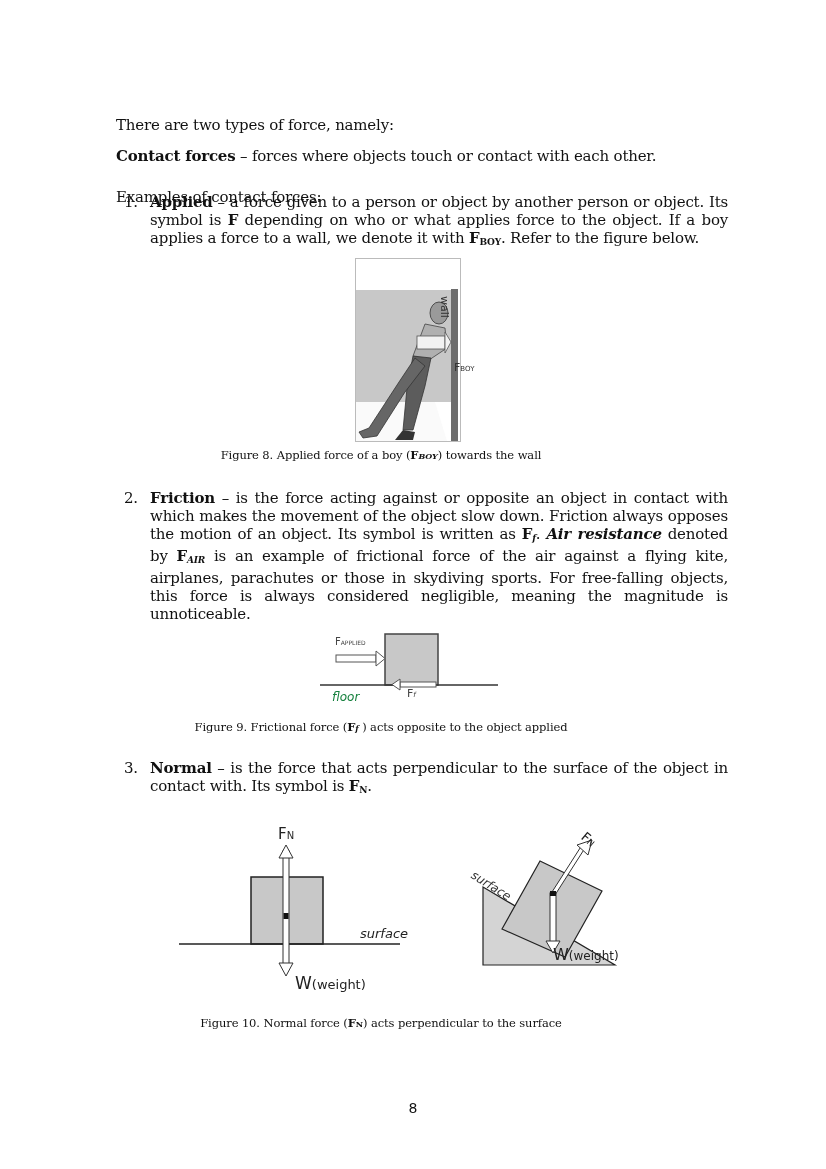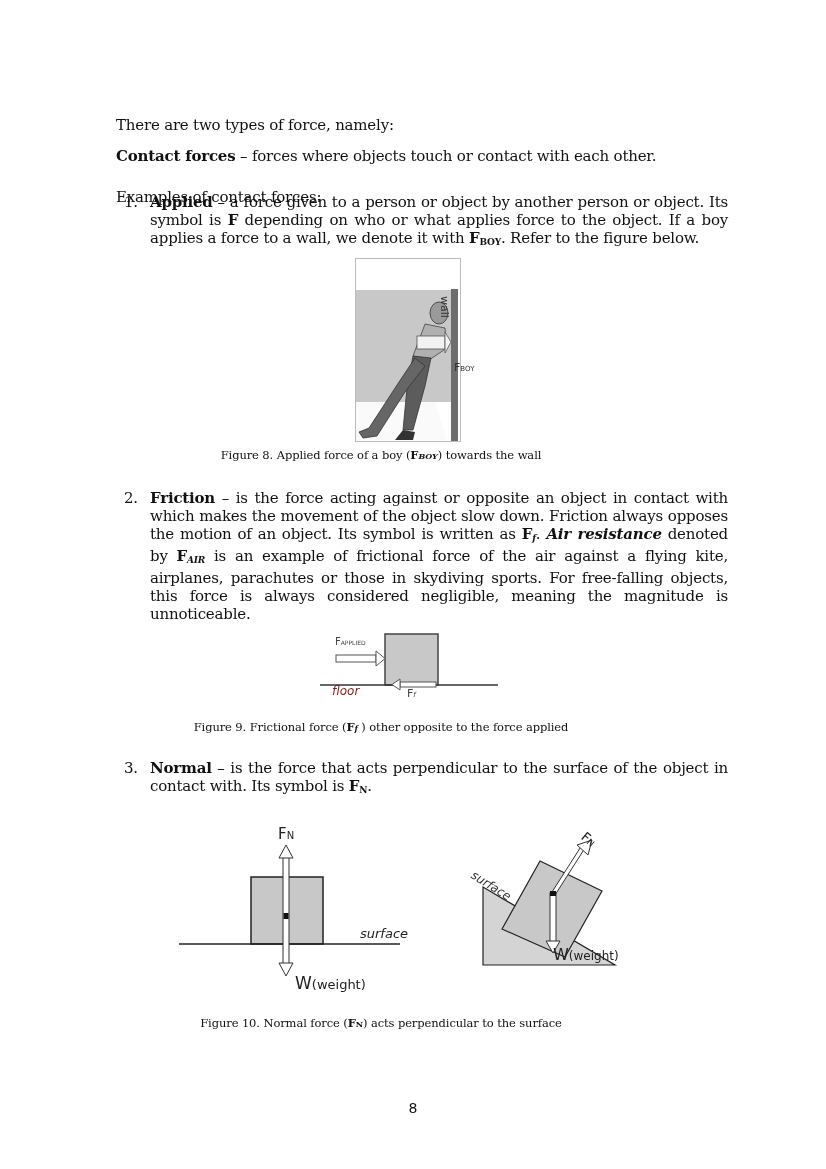--- a/index.html
+++ b/index.html
@@ -58,24 +58,24 @@
 <div class="fig" style="left:318px; top:628px; width:182px; height:76px;">
   <svg width="182" height="76" viewBox="0 0 182 76">
     <rect x="67" y="6" width="53" height="51" fill="#c8c8c8" stroke="#444" stroke-width="1.5"></rect>
     <line x1="2" y1="57" x2="180" y2="57" stroke="#333" stroke-width="1.5"></line>
     <rect x="18" y="27" width="40" height="7" fill="#fff" stroke="#555" stroke-width="1"></rect>
     <polygon points="58,23 67,30.5 58,38" fill="#fff" stroke="#555" stroke-width="1"></polygon>
     <rect x="82" y="54" width="36" height="5" fill="#fff" stroke="#555" stroke-width="1"></rect>
     <polygon points="82,51 74,56.5 82,62" fill="#fff" stroke="#555" stroke-width="1"></polygon>
   </svg>
   <div class="sans" style="position:absolute; left:17px; top:8px; font-size:10px; color:#444;"><span>F</span><span style="font-size:6px">APPLIED</span></div>
-  <div class="sans" style="position:absolute; left:14px; top:56px; font-size:12px; font-style:italic; color:#7f1d1d;">floor</div>
+  <div class="sans" style="position:absolute; left:14px; top:62px; font-size:12px; font-style:italic; color:#15803d;">floor</div>
   <div class="sans" style="position:absolute; left:89px; top:59px; font-size:11px; color:#444;"><span>F</span><i style="font-size:7px">f</i></div>
 </div>
-<div class="cap" style="top:720px"><span>Figure 9. Frictional force (</span><b><span>F</span><i style="font-size:8px">f</i></b><span> ) other opposite to the force applied</span></div>
+<div class="cap" style="top:720px"><span>Figure 9. Frictional force (</span><b><span>F</span><i style="font-size:8px">f</i></b><span> ) acts opposite to the object applied</span></div>
 
 <div class="li" style="top:759px">
   <span class="num">3.</span>
   <div class="txt"><b>Normal</b><span> – is the force that acts perpendicular to the surface of the object in contact with. Its symbol is </span><b><span>F</span><sub class="small">N</sub></b><span>.</span></div>
 </div>
 
 <div class="fig" style="left:178px; top:825px; width:240px; height:170px;">
   <svg width="240" height="170" viewBox="0 0 240 170">
     <rect x="73" y="52" width="72" height="67" fill="#c8c8c8" stroke="#222" stroke-width="1.5"></rect>
     <line x1="1" y1="119" x2="222" y2="119" stroke="#222" stroke-width="1.5"></line>

